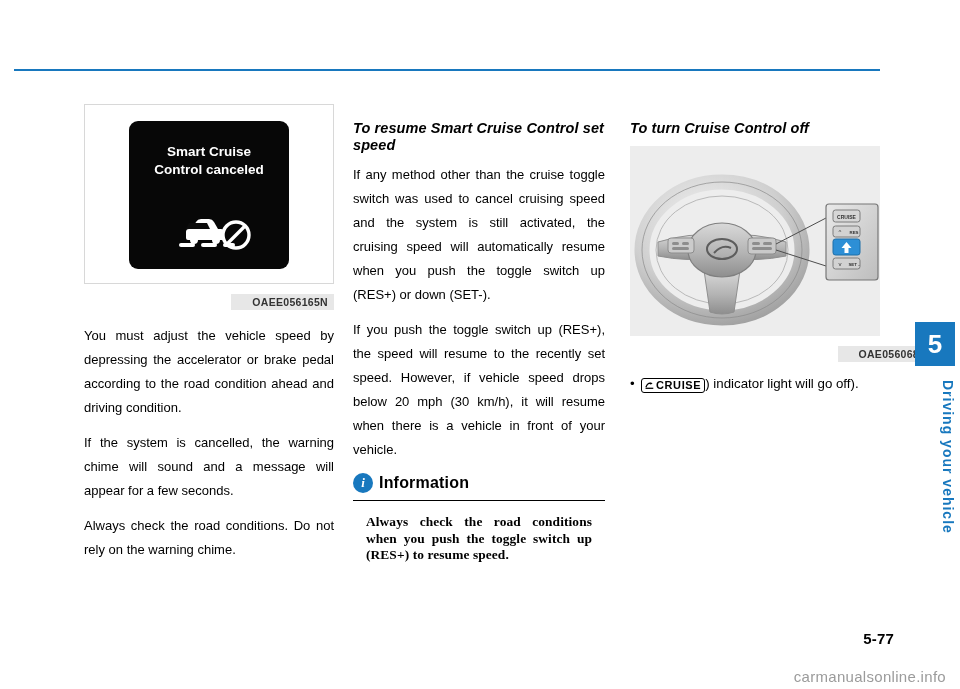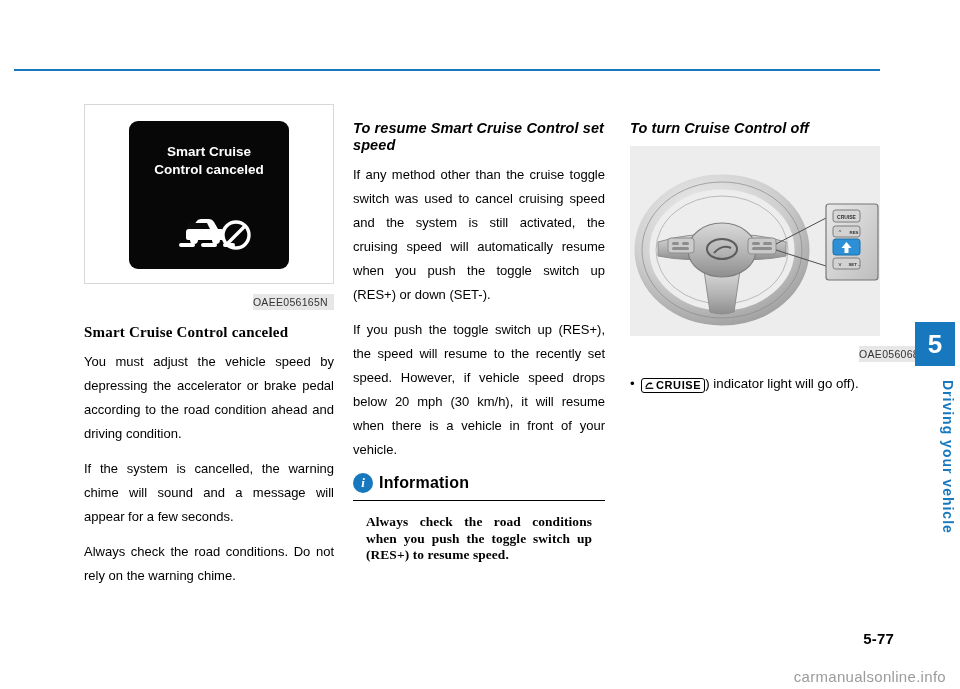--- a/index.html
+++ b/index.html
@@ -125,22 +125,22 @@
     left:0; width:100%;
     top:80px;
     height:56px;
   }
 
   .fig-code {
     display:inline-block;
     background:#e7e7e7;
     color:#333;
     font-size:10.5px;
-    font-weight:normal;
-    padding:2px 6px 2px 0;
+    font-weight:bold;
+    padding:2px 6px 2px 21px;
     letter-spacing:0.3px;
   }
   .fig-code-wrap { text-align:right; margin-bottom:14px; }
 
   
   .fig2 {
     width:250px; height:190px;
     background:#ededed;
     position:relative;
     overflow:hidden;
@@ -246,21 +246,20 @@
           </g>
         </svg>
       </div>
     </div>
   </div>
 
   <div class="fig-code-wrap">
     <span class="fig-code">OAEE056165N</span>
   </div>
 
-  <h3 class="sub">Smart Cruise Control canceled</h3>
 
   <p class="body">You must adjust the vehicle speed by depressing the accelerator or brake pedal according to the road condition ahead and driving condition.</p>
   <p class="body">If the system is cancelled, the warning chime will sound and a message will appear for a few seconds.</p>
   <p class="body">Always check the road conditions. Do not rely on the warning chime.</p>
 </div>
 
 <div class="col col2">
   <h3 class="head-italic">To resume Smart Cruise Control set speed</h3>
 
   <p class="body">If any method other than the cruise toggle switch was used to cancel cruising speed and the system is still activated, the cruising speed will automatically resume when you push the toggle switch  up (RES+) or down (SET-).</p>

